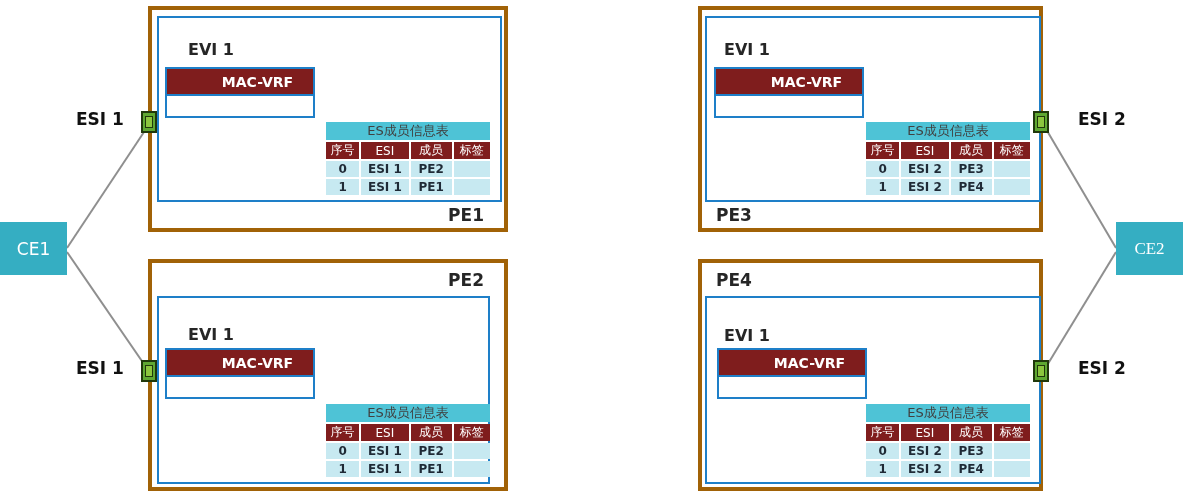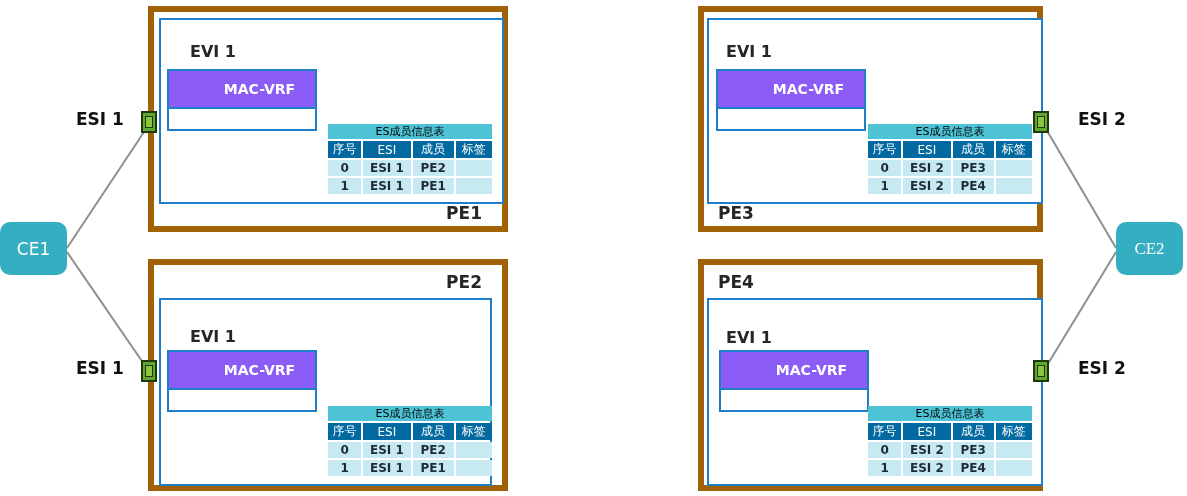--- a/index.html
+++ b/index.html
@@ -5,26 +5,26 @@
   html,body{margin:0;padding:0;background:#ffffff;}
   #canvas{
     position:relative;width:1187px;height:496px;background:#ffffff;overflow:hidden;
     font-family:"DejaVu Sans","Liberation Sans",sans-serif;
   }
   *{box-sizing:border-box;}
   svg.lines{position:absolute;left:0;top:0;z-index:0;}
 
   
   .ce{position:absolute;width:67px;height:53px;background:#35AEC2;color:#fff;
-      font-size:17px;display:flex;align-items:center;justify-content:center;z-index:2;border-radius:10px;}
+      font-size:17px;display:flex;align-items:center;justify-content:center;z-index:2;}
   #ce1{left:0;top:222px;}
   #ce2{left:1116px;top:222px;font-family:Liberation Serif, serif;}
 
   
-  .pe{position:absolute;border:6px solid #a16207;background:#fff;z-index:1;}
+  .pe{position:absolute;border:4px solid #a16207;background:#fff;z-index:1;}
   #pe1{left:148px;top:6px;width:360px;height:226px;}
   #pe2{left:148px;top:259px;width:360px;height:232px;}
   #pe3{left:698px;top:6px;width:345px;height:226px;}
   #pe4{left:698px;top:259px;width:345px;height:232px;}
 
   .inner{position:absolute;border:2px solid #1E7FC8;background:#fff;}
   #pe1 .inner{left:5px;top:6px;width:345px;height:186px;}
   #pe2 .inner{left:5px;top:33px;width:333px;height:188px;}
   #pe3 .inner{left:3px;top:6px;width:336px;height:186px;}
   #pe4 .inner{left:3px;top:33px;width:336px;height:188px;}
@@ -40,35 +40,35 @@
   #pe2 .evi{left:36px;top:62px;}
   #pe3 .evi{left:22px;top:30px;}
   #pe4 .evi{left:22px;top:63px;}
 
   
   .macvrf{position:absolute;width:150px;z-index:2;}
   #pe1 .macvrf{left:13px;top:57px;}
   #pe2 .macvrf{left:13px;top:85px;}
   #pe3 .macvrf{left:12px;top:57px;}
   #pe4 .macvrf{left:15px;top:85px;}
-  .macvrf-head{height:40px;background:#8b5cf6;border:2px solid #1E7FC8;color:#fff;
+  .macvrf-head{height:29px;background:#7f1d1d;border:2px solid #1E7FC8;color:#fff;
       font-size:14px;font-weight:600;display:flex;align-items:center;justify-content:center;padding-left:35px;}
   .macvrf-row{height:22px;background:#fff;border:2px solid #1E7FC8;border-top:none;}
 
   
   .es-table{position:absolute;width:168px;border-collapse:separate;border-spacing:2px;
       table-layout:fixed;font-size:12px;z-index:2;}
   #pe1 .es-table{left:172px;top:110px;}
   #pe2 .es-table{left:172px;top:139px;}
   #pe3 .es-table{left:162px;top:110px;}
   #pe4 .es-table{left:162px;top:139px;}
   .es-table td{text-align:center;padding:0;overflow:hidden;white-space:nowrap;}
   .c1{width:21%;} .c2{width:30%;} .c3{width:26%;} .c4{width:23%;}
-  .t-title{background:#4EC3D6;color:#000000;height:15px;font-size:11px;}
-  .t-head{background:#0369a1;color:#fff;height:17px;}
+  .t-title{background:#4EC3D6;color:#404040;height:15px;font-size:13px;}
+  .t-head{background:#7f1d1d;color:#fff;height:17px;}
   .t-cell{background:#C7E9F1;color:#1F2A36;font-weight:600;height:16px;}
 
   
   .port{position:absolute;width:16px;height:22px;background:#5FA832;border:2px solid #20380B;
       display:flex;align-items:center;justify-content:center;z-index:3;}
   .port-inner{width:8px;height:12px;background:#8CC63E;border:1px solid #20380B;}
   #port1{left:141px;top:111px;}
   #port2{left:141px;top:360px;}
   #port3{left:1033px;top:111px;}
   #port4{left:1033px;top:360px;}

